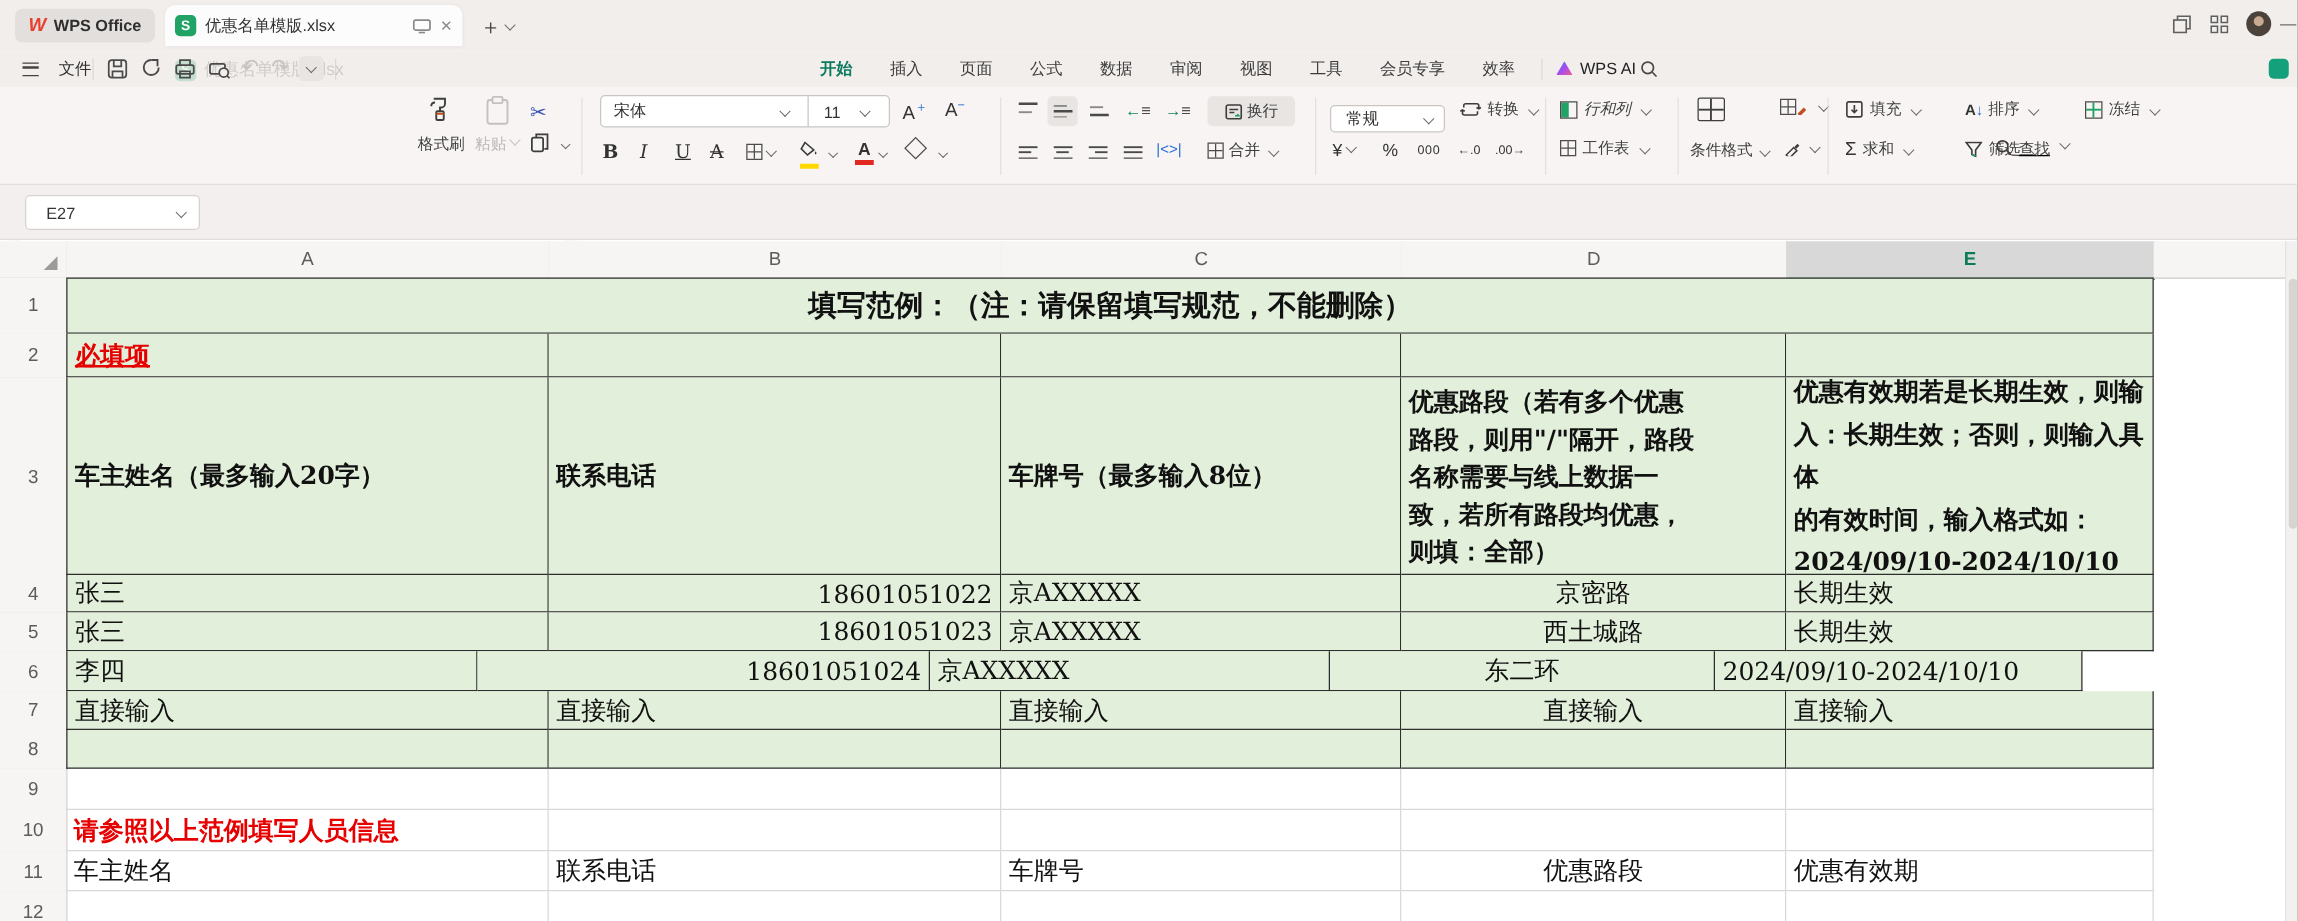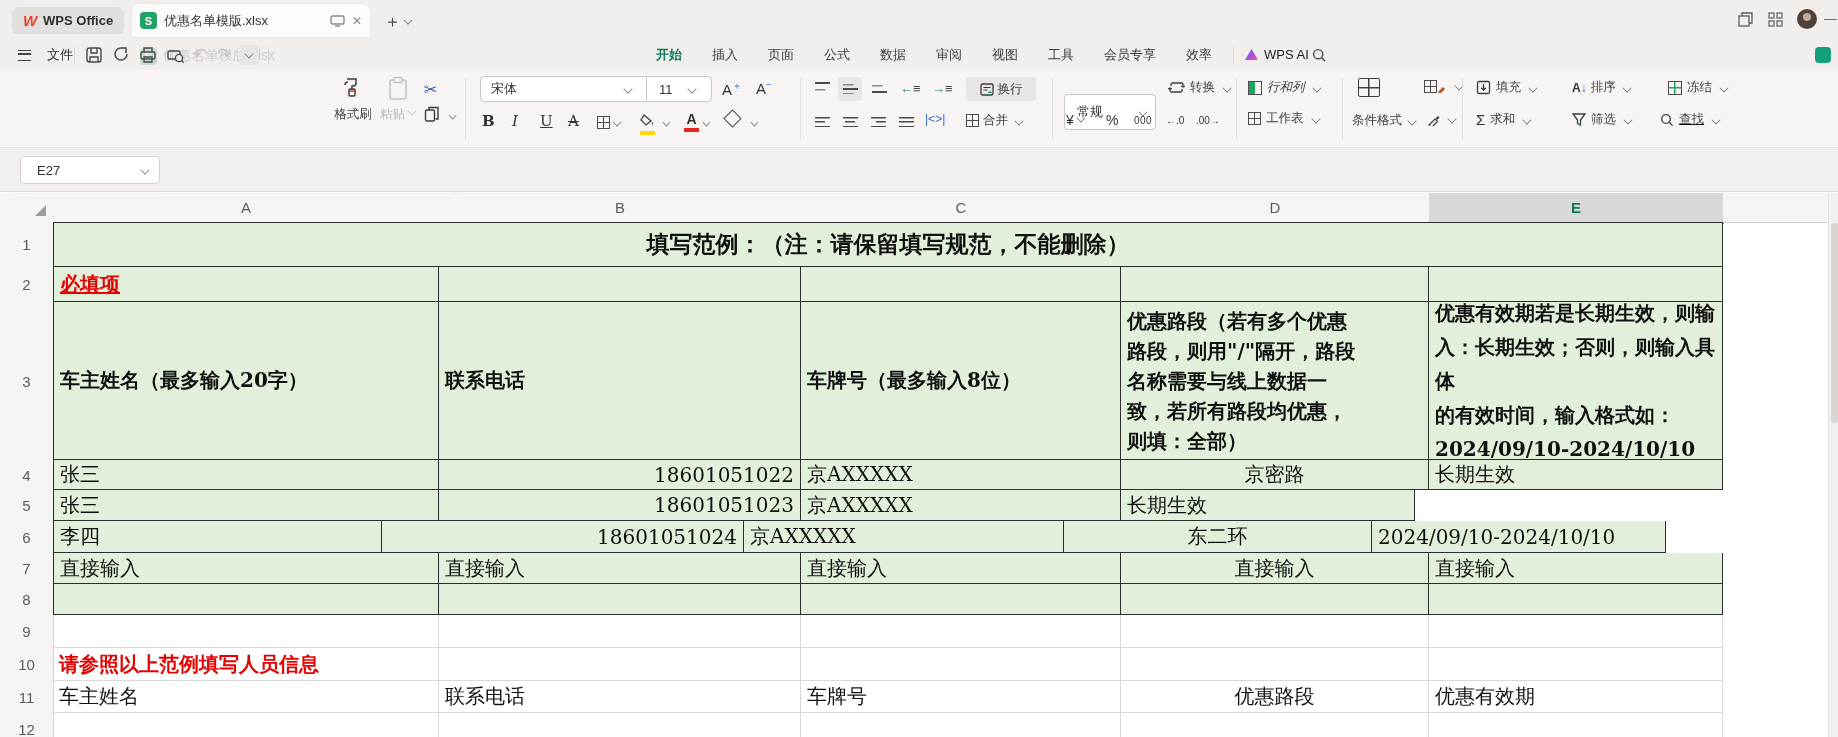--- a/index.html
+++ b/index.html
@@ -247,21 +247,21 @@
     <div class="el lines3 lr" style="left:871px;top:46px;"></div>
     <div class="el lines3 lj" style="left:899px;top:46px;"></div>
     <div class="el" style="left:925px;top:42px;font-size:12px;color:#2d6fd6;">|&lt;&gt;|</div>
     <div class="el" style="left:966px;top:42px;display:flex;align-items:center;gap:4px;">
       <span class="gridic ic"></span>
       <span class="rlabel">合并</span>
       <span class="chev"></span>
     </div>
     <div class="rdiv" style="left:1052px;"></div>
 
-    <div class="el combo" style="left:1064px;top:24px;width:92px;height:36px;">
+    <div class="el combo" style="left:1064px;top:14px;width:92px;height:22px;">
       <span style="padding-left:12px;flex:1;">常规</span>
       <span class="chev" style="margin-right:8px;"></span>
     </div>
     <div class="el" style="left:1168px;top:9px;display:flex;align-items:center;gap:5px;">
       <svg width="17" height="15" viewBox="0 0 17 15">
           <path d="M3 6V4.5A1.5 1.5 0 0 1 4.5 3h9A1.5 1.5 0 0 1 15 4.5V7m-1.8-1l1.8 1 1.8-1M14 9v1.5a1.5 1.5 0 0 1-1.5 1.5h-9A1.5 1.5 0 0 1 2 10.5V8m1.8 1L2 8 .2 9" fill="none" stroke="#3d3d3d" stroke-width="1.3"></path>
         </svg>
       <span class="rlabel">转换</span>
       <span class="chev"></span>
     </div>
@@ -328,21 +328,21 @@
           <path d="M5.5 10.5l3 1.5" stroke="#1d9a6c" stroke-width="1.3"></path>
         </svg>
       <span class="rlabel">筛选</span>
       <span class="chev"></span>
     </div>
     <div class="el" style="left:1668px;top:9px;display:flex;align-items:center;gap:5px;">
       <span class="ic" style="width:14px;height:14px;border:1.3px solid #4c4c4c;background:linear-gradient(#21a366,#21a366) no-repeat 0 50%/100% 1.5px,linear-gradient(#21a366,#21a366) no-repeat 50% 0/1.5px 100%;"></span>
       <span class="rlabel">冻结</span>
       <span class="chev"></span>
     </div>
-    <div class="el" style="left:1660px;top:41px;display:flex;align-items:center;gap:5px;text-decoration:underline;">
+    <div class="el" style="left:1596px;top:41px;display:flex;align-items:flex-start;gap:5px;text-decoration:underline;">
       <svg width="14" height="14" viewBox="0 0 14 14">
           <circle cx="6" cy="6" r="4.3" fill="none" stroke="#3d3d3d" stroke-width="1.3"></circle>
           <path d="M9.3 9.3l3.3 3.3" stroke="#3d3d3d" stroke-width="1.3"></path>
         </svg>
       <span class="rlabel">查找</span>
       <span class="chev"></span>
     </div>
 
     <div class="el gcard ghost">
       <div class="gline" style="left:160px;top:14px;">
@@ -417,20 +417,21 @@
       <div class="cell" style="width:386px;">张三</div>
       <div class="cell ar" style="width:362px;">18601051022</div>
       <div class="cell" style="width:320px;">京AXXXXX</div>
       <div class="cell ac" style="width:308px;">京密路</div>
       <div class="cell" style="width:294px;">长期生效</div>
     </div>
     <div class="row g" style="top:297px;height:31px;">
       <div class="cell" style="width:386px;">张三</div>
       <div class="cell ar" style="width:362px;">18601051023</div>
       <div class="cell" style="width:320px;">京AXXXXX</div>
+      <div class="cell ac" style="width:308px;">西土城路</div>
       <div class="cell" style="width:294px;">长期生效</div>
     </div>
     <div class="row g" style="top:328px;height:32px;">
       <div class="cell" style="width:329px;">李四</div>
       <div class="cell ar" style="width:362px;">18601051024</div>
       <div class="cell" style="width:320px;">京AXXXXX</div>
       <div class="cell ac" style="width:308px;">东二环</div>
       <div class="cell" style="width:294px;">2024/09/10-2024/10/10</div>
     </div>
 

